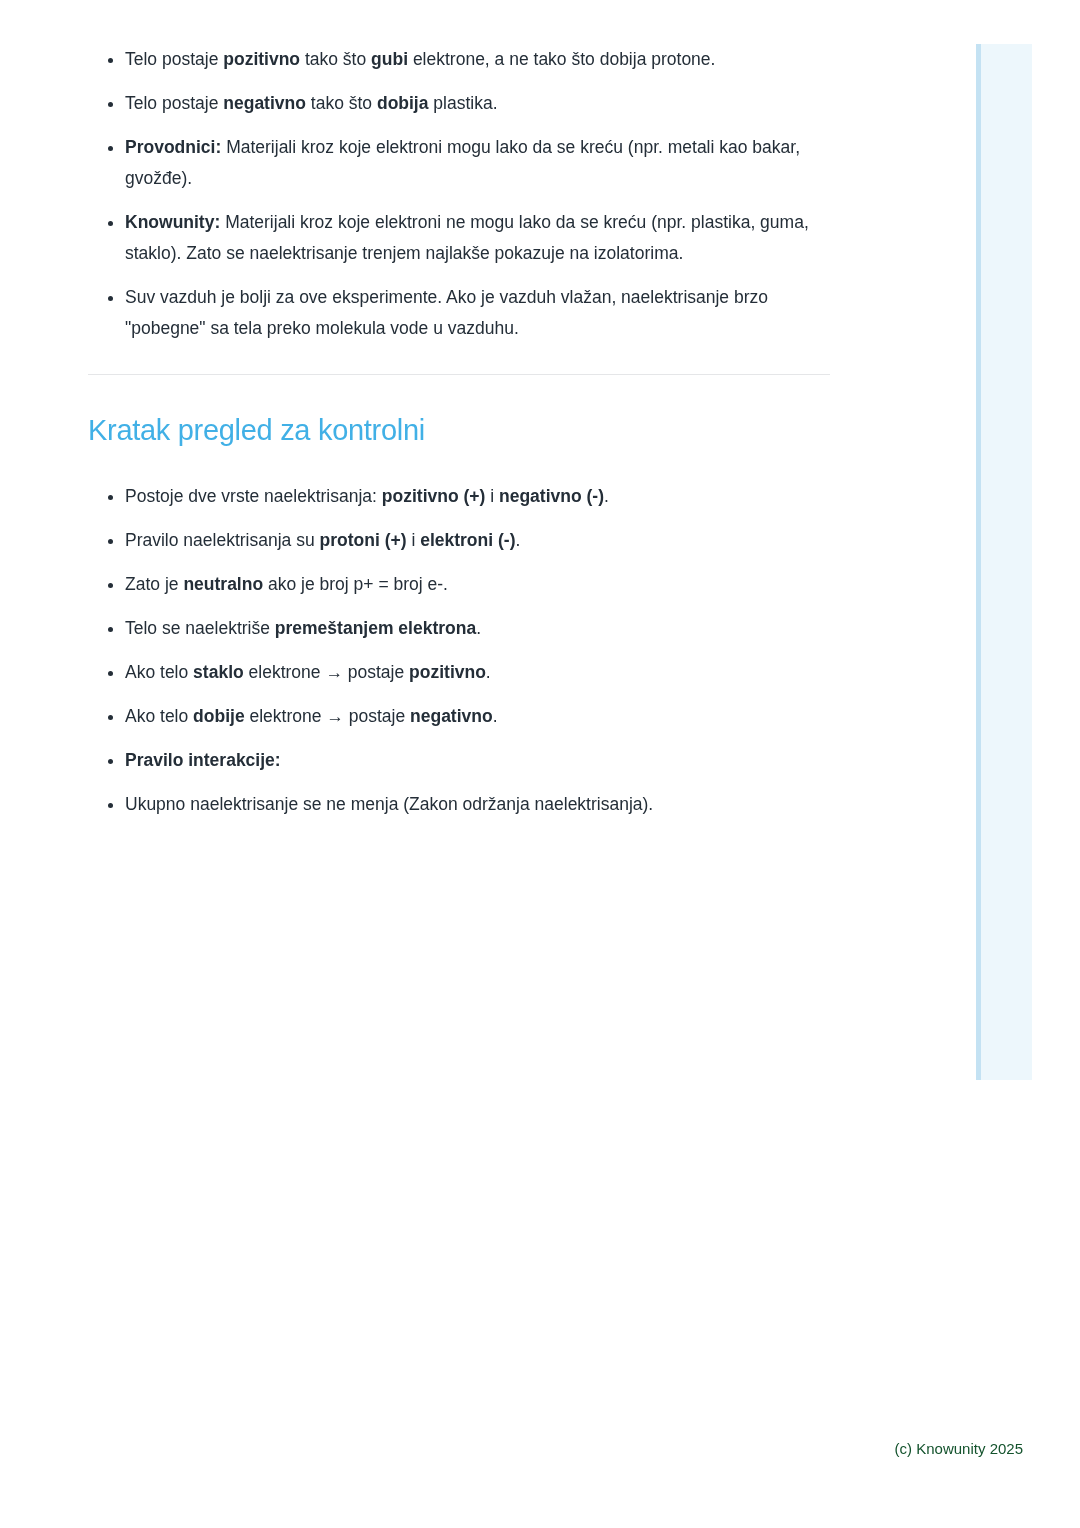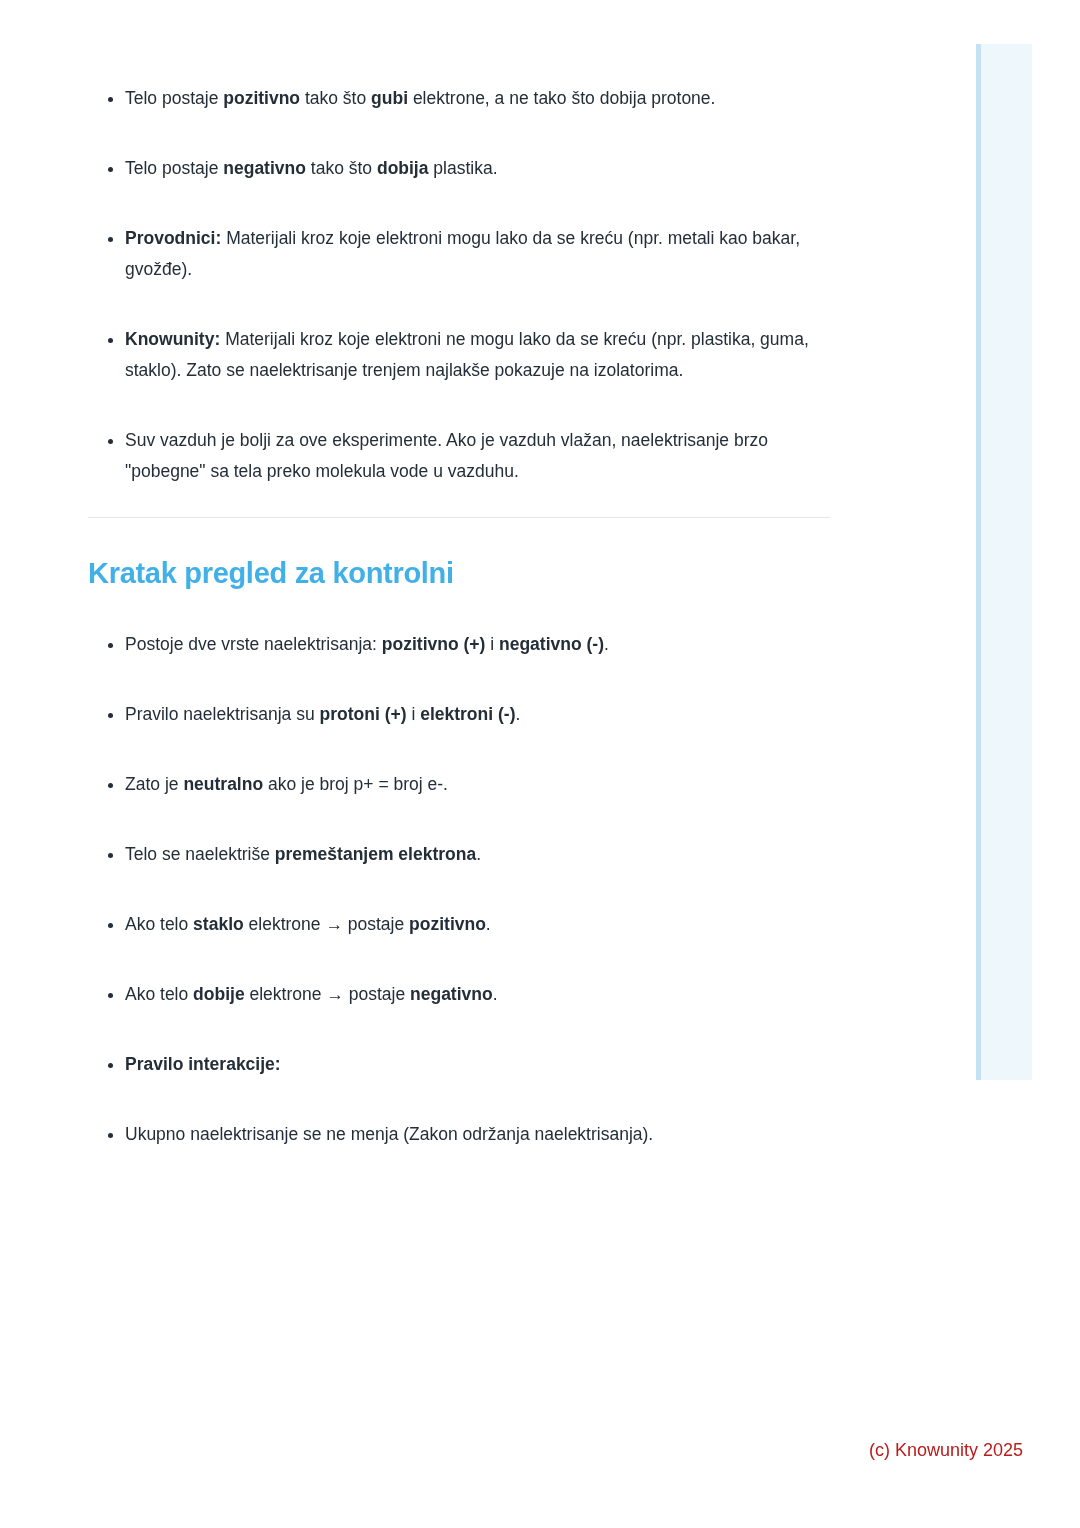--- a/index.html
+++ b/index.html
@@ -7,37 +7,37 @@
     width:1080px;height:1528px;position:relative;background:#ffffff;
     font-family:"Liberation Sans",sans-serif;color:#242e38;
     overflow:hidden;
   }
   .stripe{
     position:absolute;left:976px;top:44px;width:51px;height:1036px;
     background:#edf7fc;border-left:5px solid #c4e2f3;
   }
   .content{position:absolute;left:88px;top:44px;width:742px;}
   ul.main{list-style:disc;margin:0;padding-left:37px;font-size:17.5px;line-height:31px;}
-  ul.main>li{margin-bottom:13px;margin-top:39px;}
+  ul.main>li{margin-bottom:13px;}
   .b{font-weight:bold;}
   hr.divider{border:none;border-top:1px solid #e5e6e8;margin:30px 0 0 0;width:742px;}
   h2.heading{
-    color:#41b0e6;font-size:29px;font-weight:bold;letter-spacing:-0.3px;
+    color:#41b0e6;font-size:29px;font-weight:normal;letter-spacing:-0.3px;
     margin:40px 0 34px 0;line-height:1.1;
   }
   ul.sublist{list-style:circle;margin:12px 0 2px 0;padding-left:33px;}
   ul.sublist>li{margin:0 0 11px 0;line-height:34px;}
   .badge{
     display:inline-block;width:32px;height:30px;line-height:30px;text-align:center;
     background:#e9f4fb;border:1px solid #cfe5f3;border-radius:8px;
     color:#2b7fc4;font-weight:bold;font-size:16px;vertical-align:middle;
     position:relative;top:-2px;margin:0 2px;
   }
   .footer{
-    position:absolute;right:57px;top:1440px;font-size:18px;color:#b91c1c;
+    position:absolute;right:57px;top:1440px;font-size:15px;color:#14532d;
   }
 </style>
 </head>
 <body>
 
 <div class="stripe"></div>
 
 <div class="content">
   <ul class="main" id="list1">
       <li><span>Telo postaje </span><span class="b">pozitivno</span><span> tako što </span><span class="b">gubi</span><span> elektrone, a ne tako što dobija protone.</span></li>

